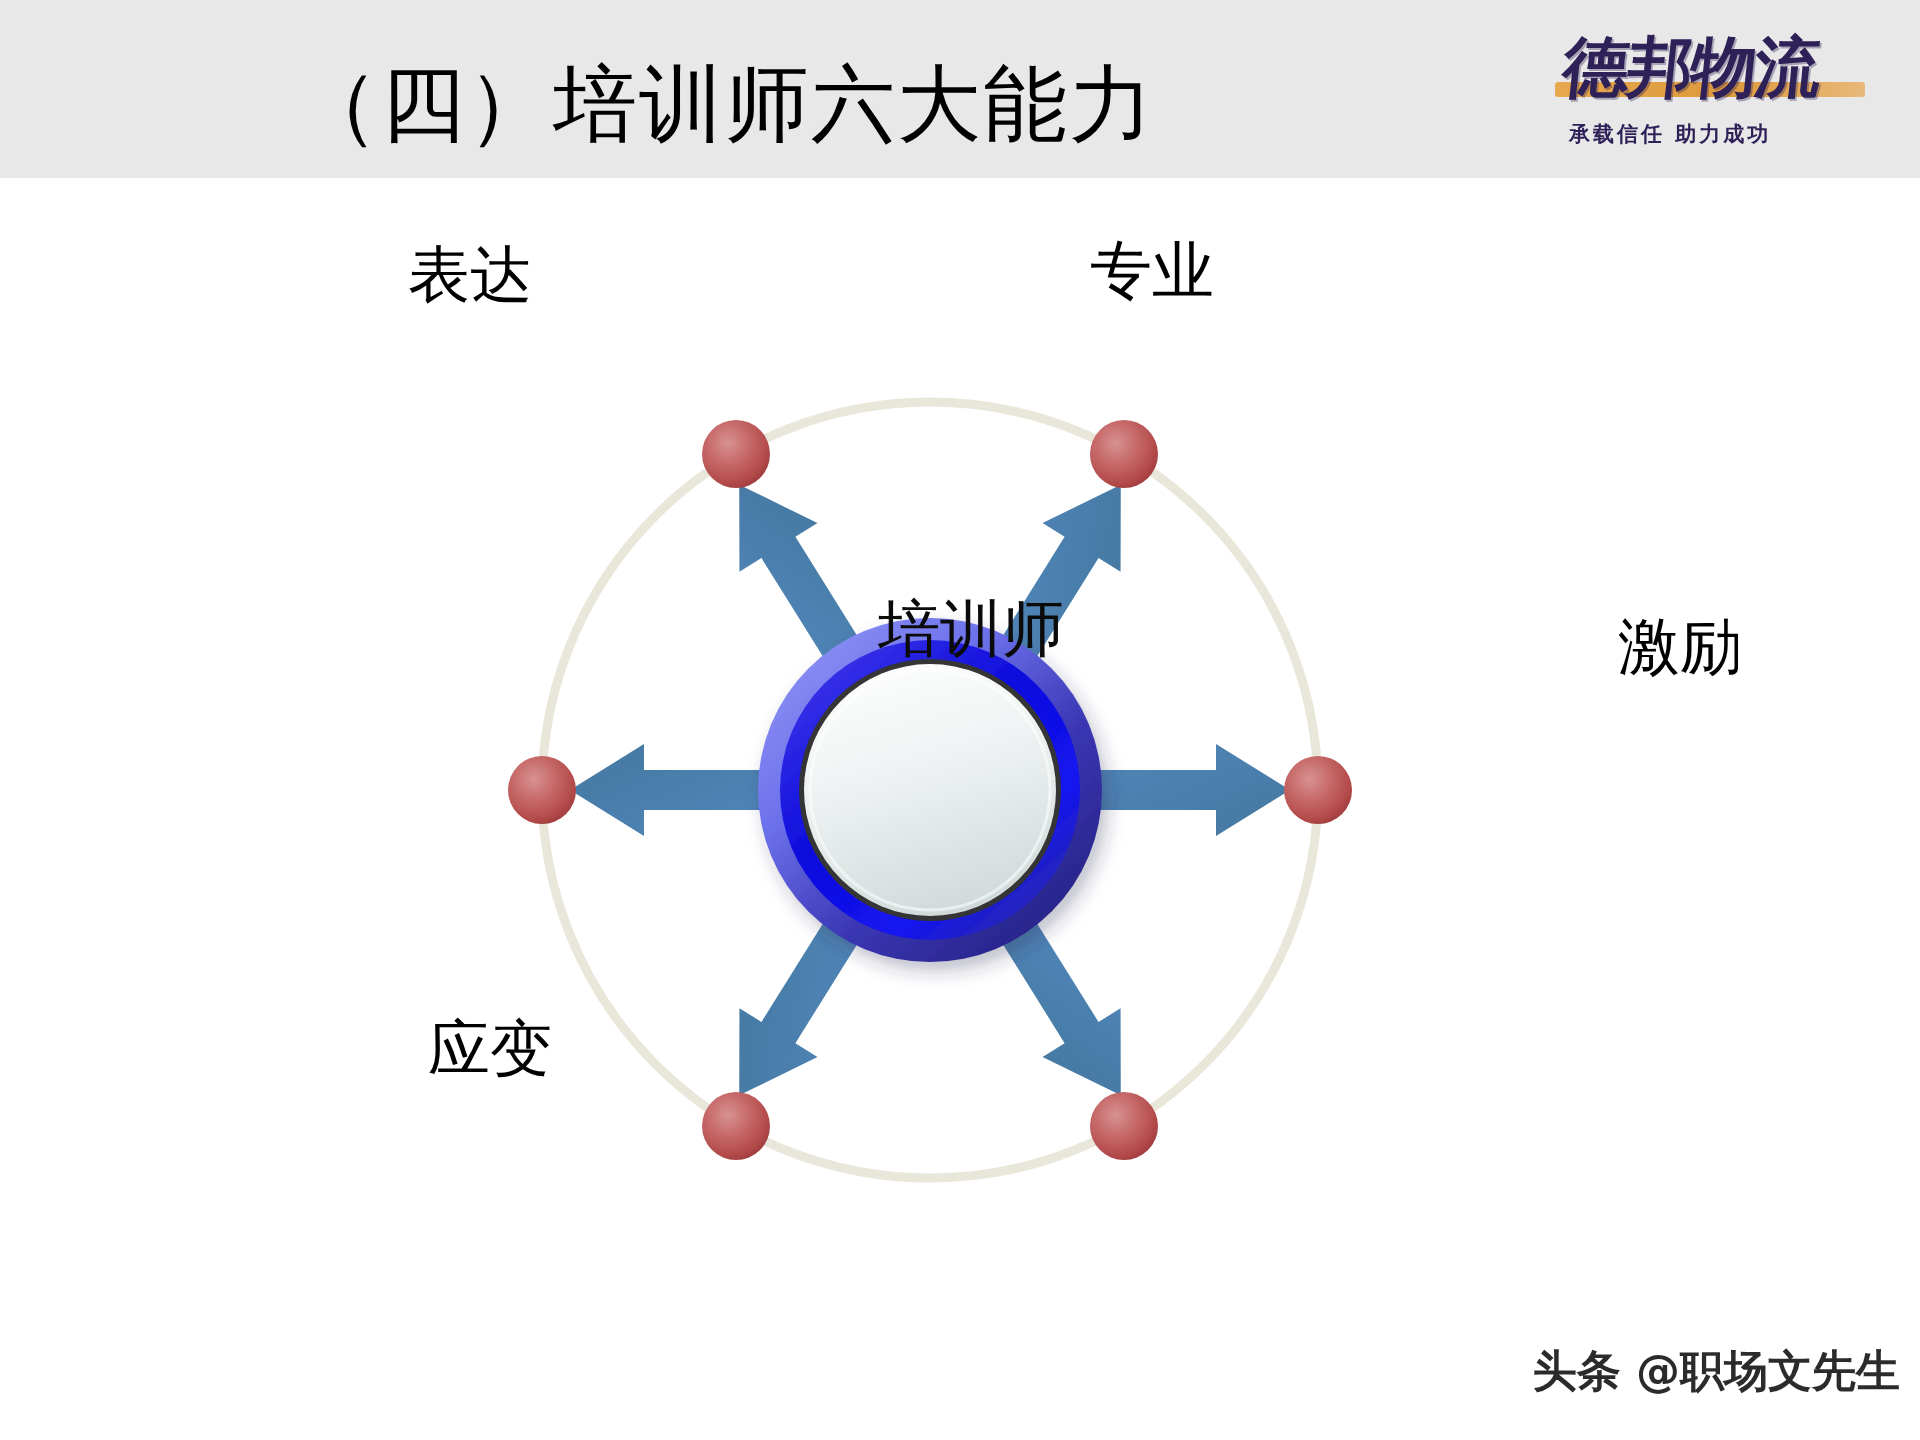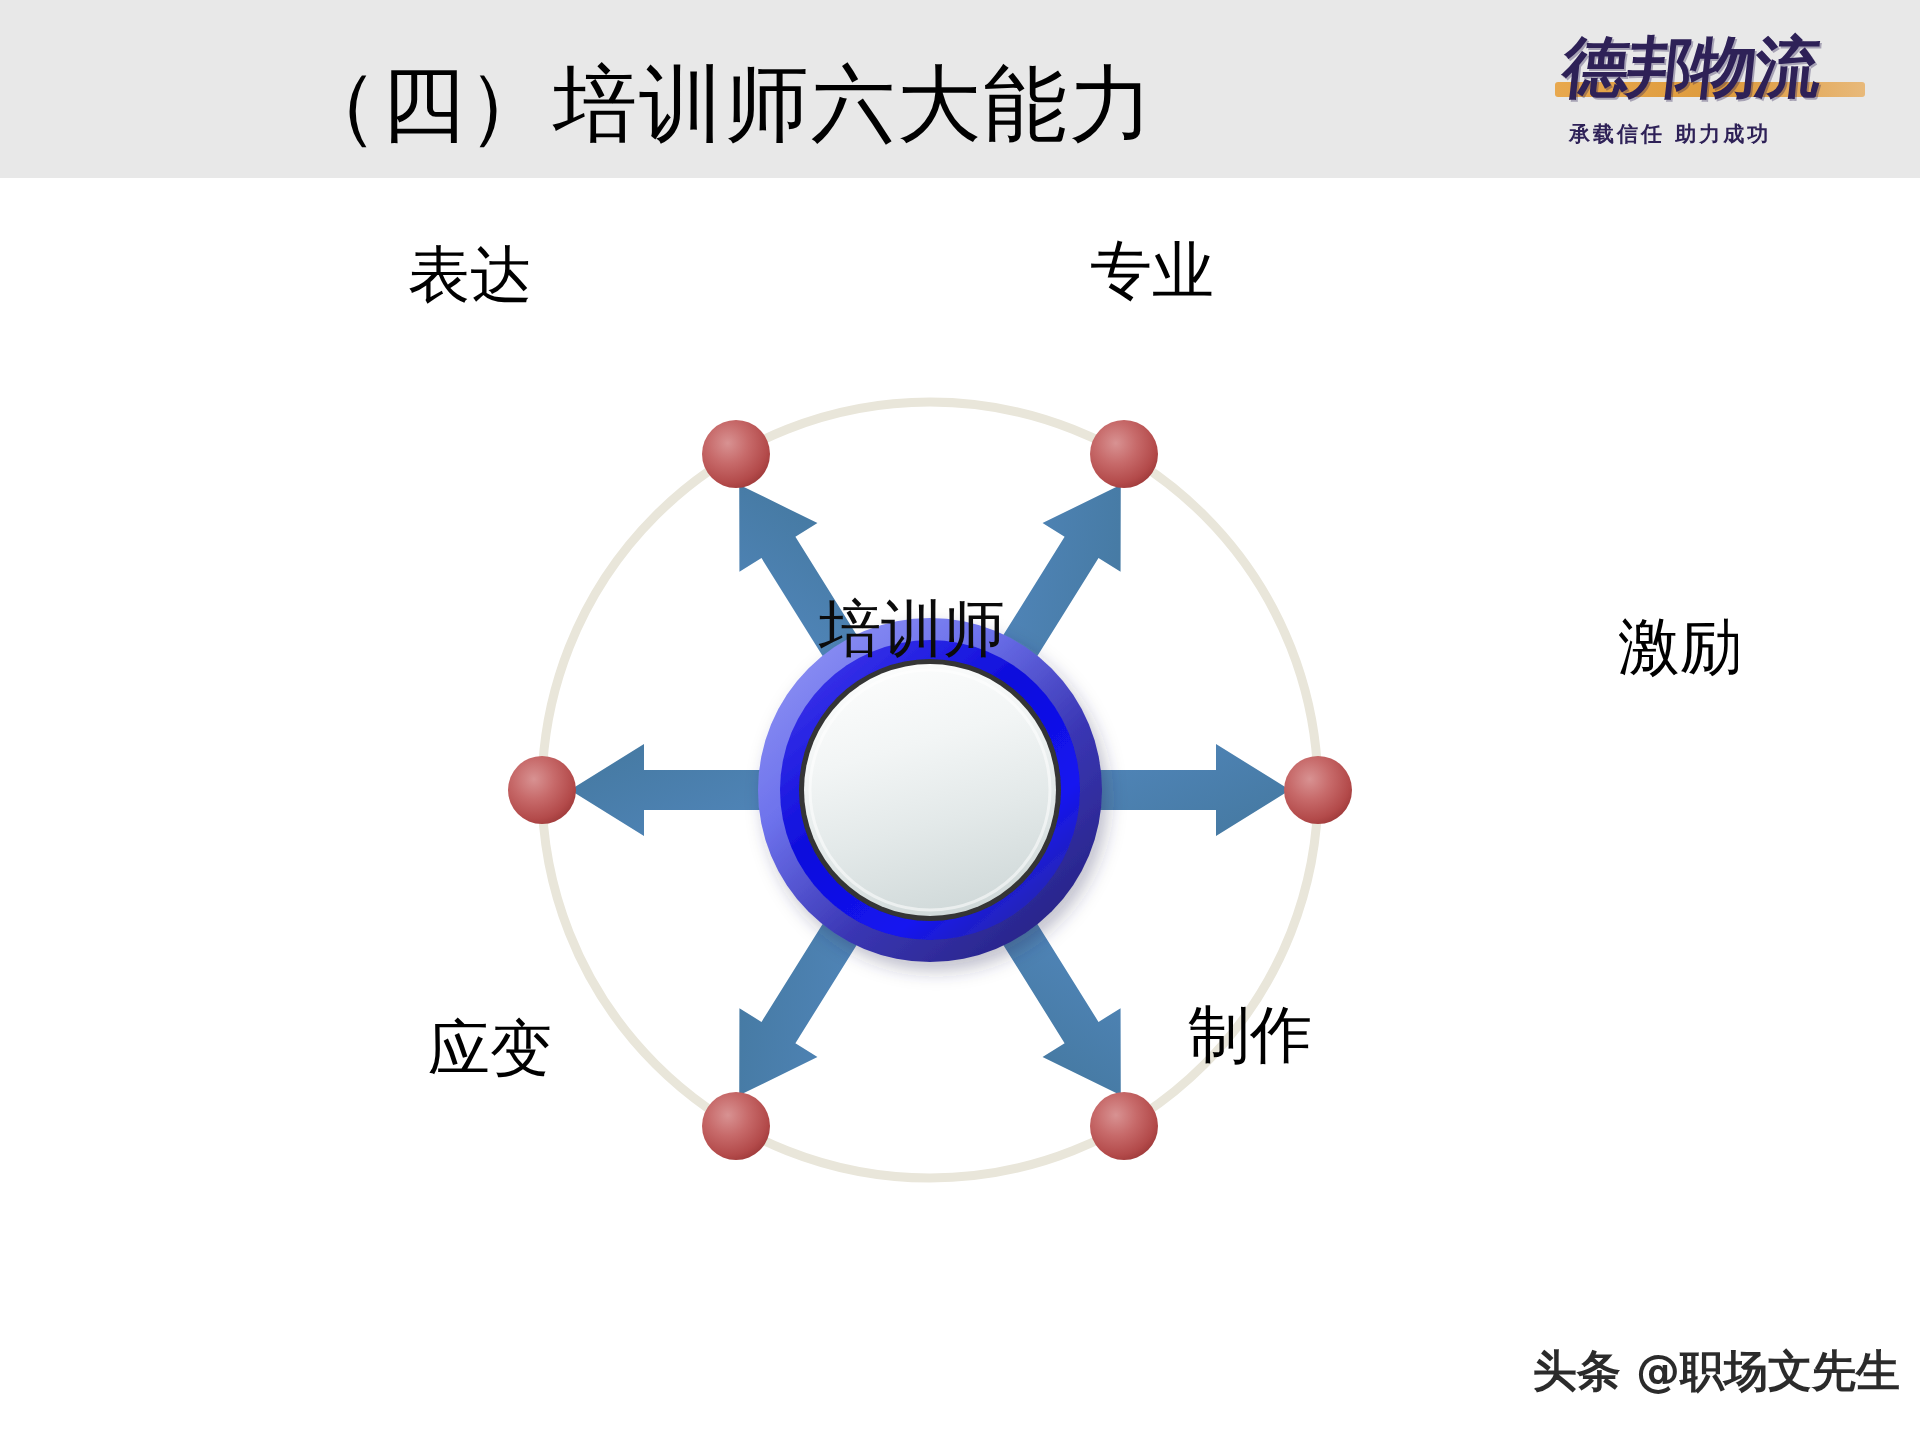--- a/index.html
+++ b/index.html
@@ -126,21 +126,21 @@
   #label-express   { left: 310px;  top: 66px;  width: 320px; text-align: center; }
   #label-profess   { left: 1090px; top: 62px;  width: 320px; }
   #label-learn     { left: 100px;  top: 438px; width: 300px; text-align: center; }
   #label-motivate  { left: 1520px; top: 438px; width: 320px; text-align: center; }
   #label-adapt     { left: 330px;  top: 840px; width: 320px; text-align: center; }
   #label-produce   { left: 1090px; top: 826px; width: 320px; text-align: center; }
 
   
   #center-text {
     position: absolute;
-    left: 732px;
+    left: 791px;
     top: 420px;
     width: 360px;
     text-align: center;
     font-family: "DejaVu Serif", "Liberation Serif", serif;
     font-size: 62px;
     color: #0b0b0b;
     white-space: nowrap;
     line-height: 1;
     pointer-events: none;
   }
@@ -267,21 +267,20 @@
     </svg>
 
     <div id="center-text">培训师</div>
 
     <div class="node-label" id="label-express">表达</div>
 
     <div class="node-label" id="label-profess">专业</div>
 
     <div class="node-label" id="label-motivate">激励</div>
 
-    <div class="node-label" id="label-produce">制作</div>
 
     <div class="node-label" id="label-adapt">应变</div>
 
   </div>
 
   <div id="watermark">头条 @职场文先生</div>
 
 </div>
 
 </body></html>

